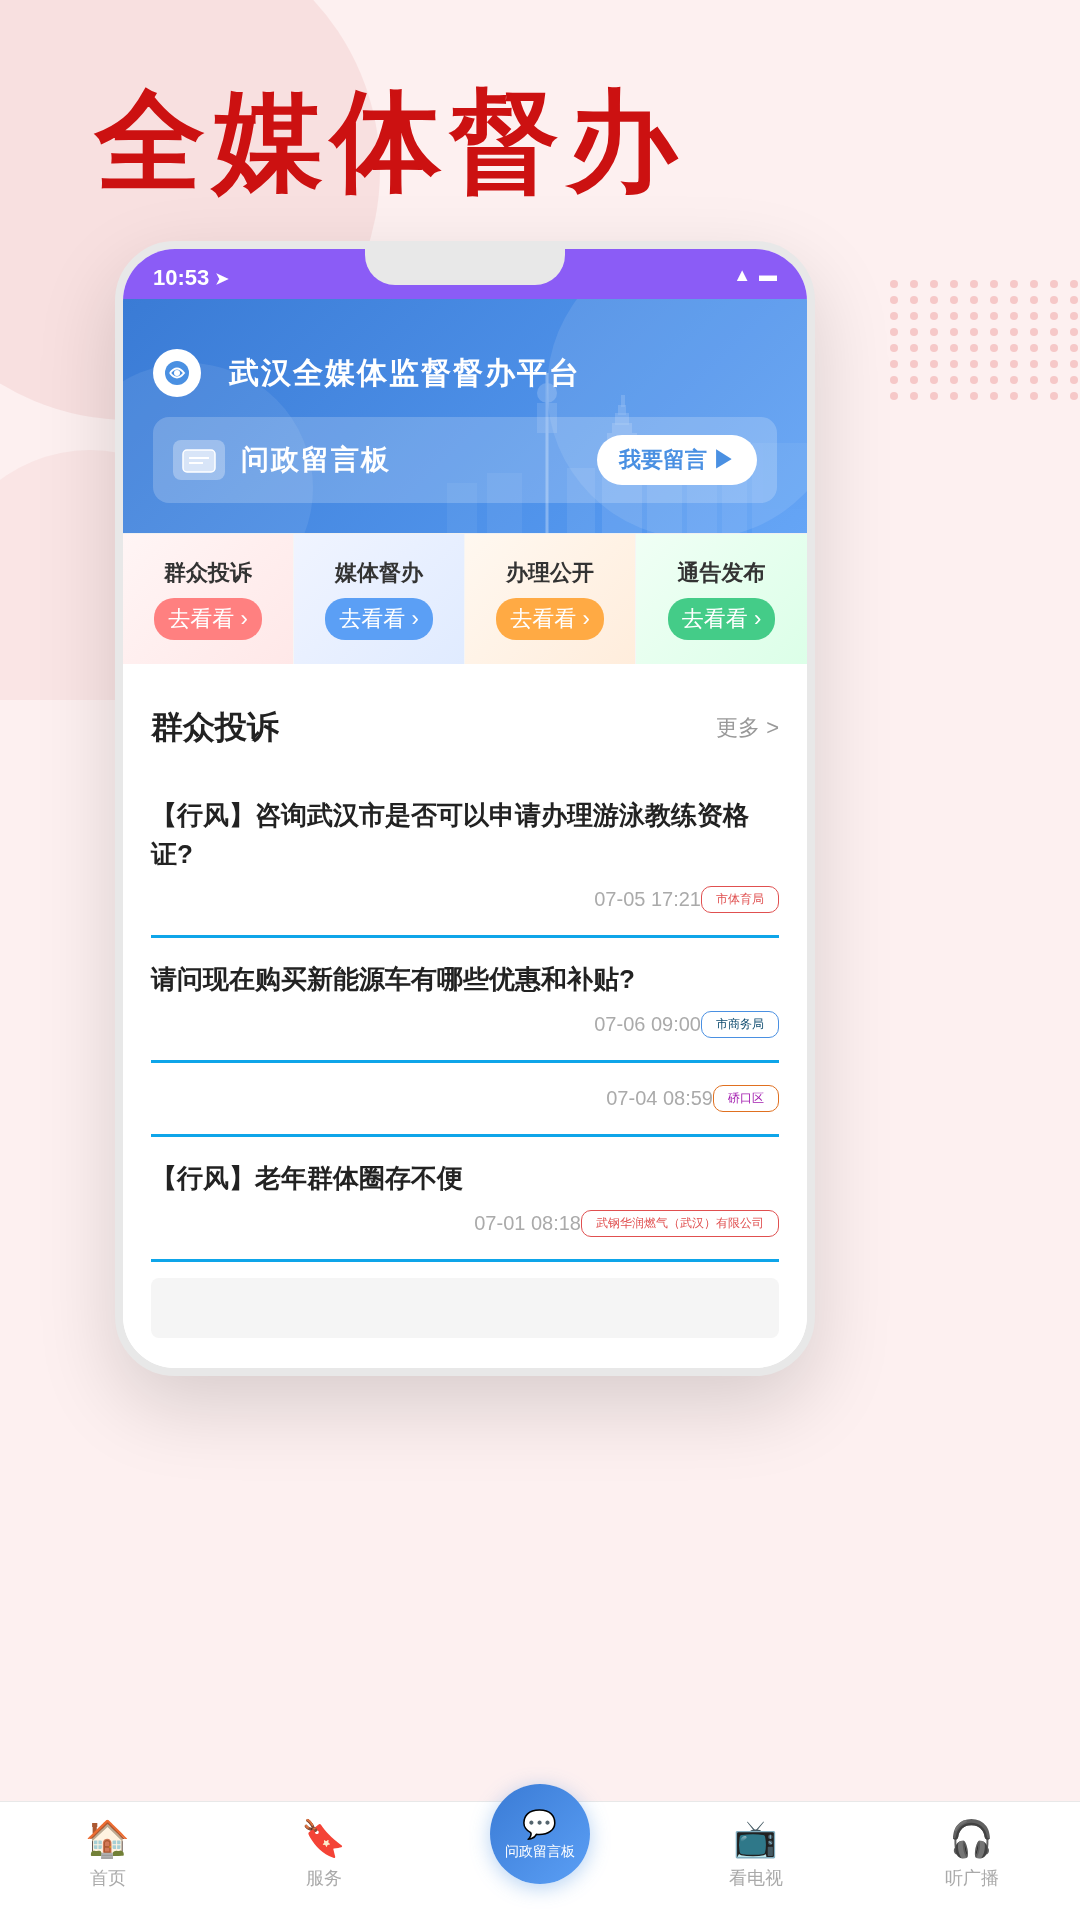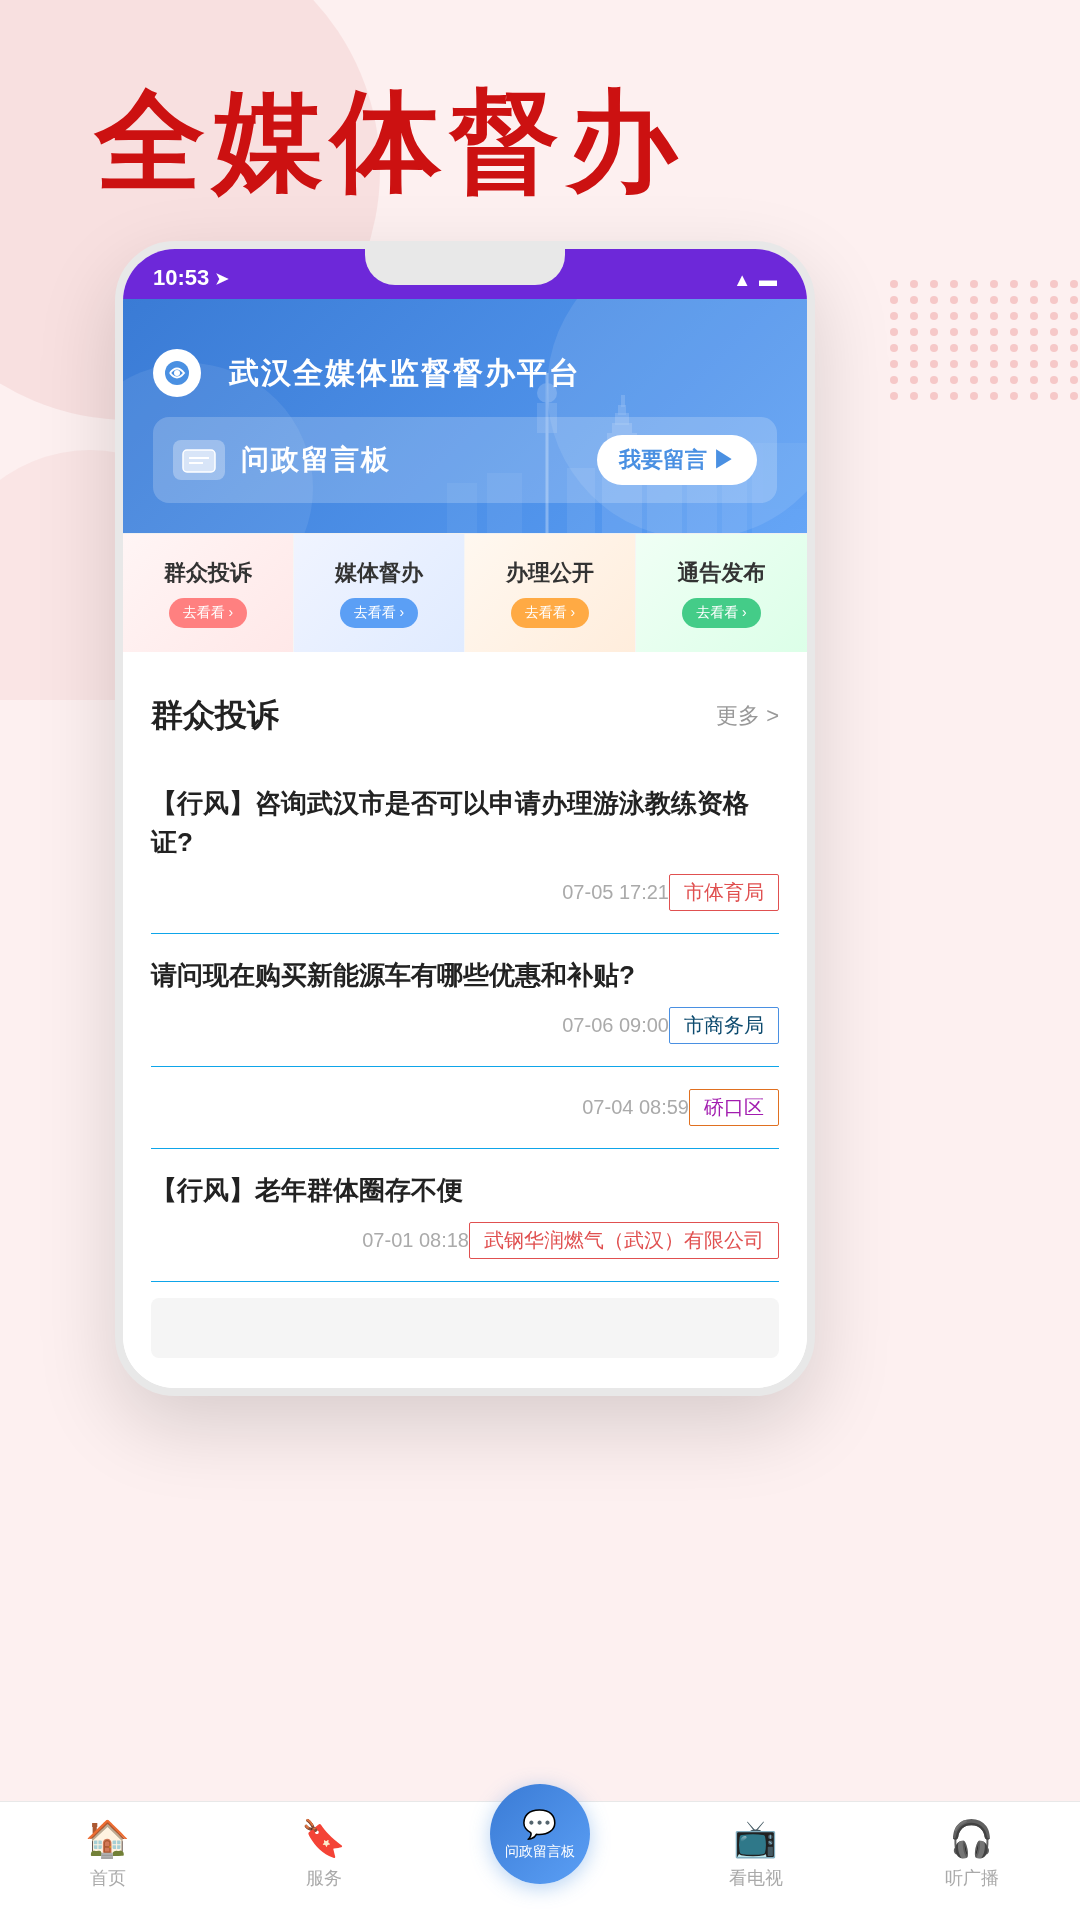--- a/index.html
+++ b/index.html
@@ -68,25 +68,25 @@
       background: #fff;
       border-radius: 60px;
       overflow: hidden;
       box-shadow: 0 30px 80px rgba(0,0,0,0.15);
       border: 8px solid #e8e8e8;
       position: relative;
     }
 
     
     .phone-status-bar {
-      background: #6d28d9;
+      background: #8b5cf6;
       padding: 16px 30px 8px;
       display: flex;
       justify-content: space-between;
-      align-items: flex-end;
+      align-items: flex-start;
     }
     .status-time {
       color: white;
       font-size: 22px;
       font-weight: 600;
       display: flex;
       align-items: center;
       gap: 6px;
     }
     .status-icons {
@@ -233,21 +233,21 @@
     .category-name {
       font-size: 22px;
       font-weight: 700;
       margin-bottom: 10px;
       color: #333;
     }
     .category-btn {
       display: inline-flex;
       align-items: center;
       gap: 4px;
-      font-size: 14px;
+      font-size: 22px;
       padding: 6px 14px;
       border-radius: 20px;
       font-weight: 500;
     }
     .category-btn.pink-btn { background: #ff8080; color: white; }
     .category-btn.blue-btn { background: #5b9ff5; color: white; }
     .category-btn.orange-btn { background: #ffaa44; color: white; }
     .category-btn.green-btn { background: #44cc88; color: white; }
 
     
@@ -268,43 +268,43 @@
       color: #222;
     }
     .section-more {
       font-size: 22px;
       color: #999;
     }
 
     
     .news-item {
       padding: 22px 0;
-      border-bottom: 1px solid #0ea5e9;
+      border-bottom: 3px solid #0ea5e9;
     }
     .news-item:last-child { border-bottom: none; }
     .news-title {
       font-size: 26px;
       font-weight: 600;
       color: #222;
       line-height: 1.5;
       margin-bottom: 12px;
     }
     .news-meta {
       display: flex;
       align-items: center;
       justify-content: flex-end;
     }
     .news-time {
       font-size: 20px;
       color: #aaa;
     }
     .news-tag {
-      font-size: 20px;
+      font-size: 12px;
       padding: 4px 14px;
-      border-radius: 2px;
+      border-radius: 10px;
       border: 1px solid;
     }
     .tag-red { color: #e05050; border-color: #e05050; }
     .tag-blue { color: #0c4a6e; border-color: #4a90e2; }
     .tag-orange { color: #a21caf; border-color: #e07020; }
 
     
     .bottom-nav {
       position: fixed;
       bottom: 0;

